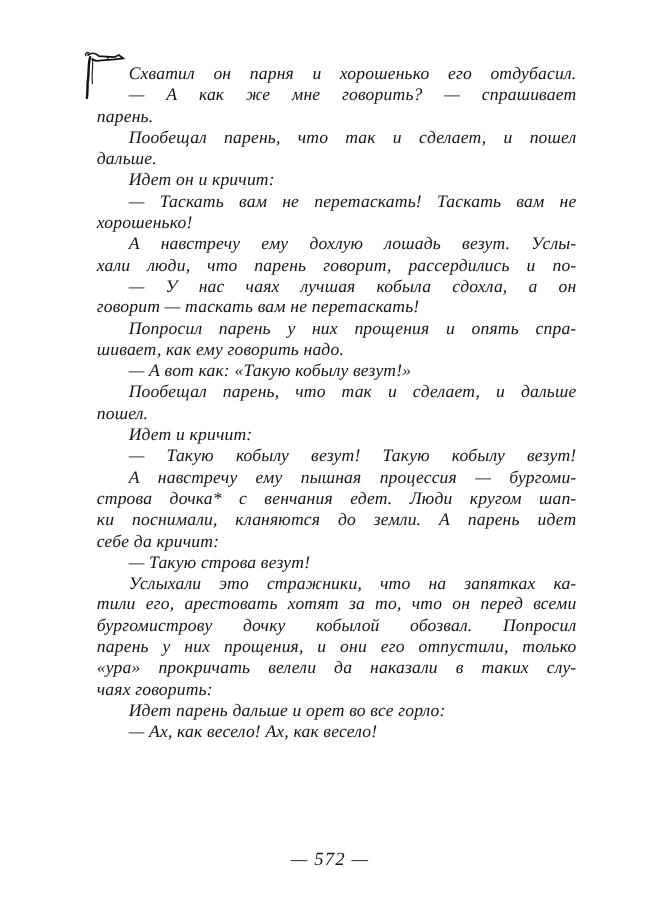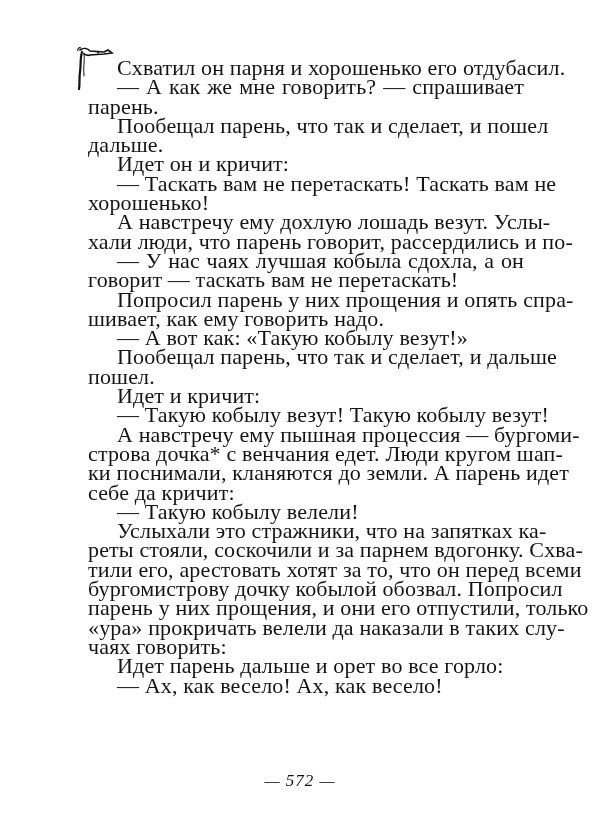--- a/index.html
+++ b/index.html
@@ -25,22 +25,23 @@
       left: 74px;
       top: 46px;
       width: 42px;
       height: 44px;
     }
     .text-block {
       position: absolute;
       left: 88px;
       top: 58px;
       width: 436px;
-      font-size: 22px;
+      font-size: 16px;
       line-height: 19.3px;
+      font-style: italic;
     }
     .line {
       display: block;
       white-space: nowrap;
       text-align: justify;
       text-align-last: justify;
       height: 19.3px;
       letter-spacing: 0.15px;
     }
     .line.indent {
@@ -91,23 +92,22 @@
       <span class="line last">шивает, как ему говорить надо.</span>
       <span class="line indent last">— А вот как: «Такую кобылу везут!»</span>
       <span class="line indent">Пообещал парень, что так и сделает, и дальше</span>
       <span class="line last">пошел.</span>
       <span class="line indent last">Идет и кричит:</span>
       <span class="line indent">— Такую кобылу везут! Такую кобылу везут!</span>
       <span class="line indent">А навстречу ему пышная процессия — бургоми-</span>
       <span class="line">строва дочка* с венчания едет. Люди кругом шап-</span>
       <span class="line">ки поснимали, кланяются до земли. А парень идет</span>
       <span class="line last">себе да кричит:</span>
-      <span class="line indent last">— Такую кобылу велели!</span>
+      <span class="line indent last">— Такую строва везут!</span>
       <span class="line indent">Услыхали это стражники, что на запятках ка-</span>
-      <span class="line">реты стояли, соскочили и за парнем вдогонку. Схва-</span>
       <span class="line">тили его, арестовать хотят за то, что он перед всеми</span>
       <span class="line">бургомистрову дочку кобылой обозвал. Попросил</span>
       <span class="line">парень у них прощения, и они его отпустили, только</span>
       <span class="line">«ура» прокричать велели да наказали в таких слу-</span>
       <span class="line last">чаях говорить:</span>
       <span class="line indent last">Идет парень дальше и орет во все горло:</span>
       <span class="line indent last">— Ах, как весело! Ах, как весело!</span>
     </div>
 
   <div class="folio">— 572 —</div>

